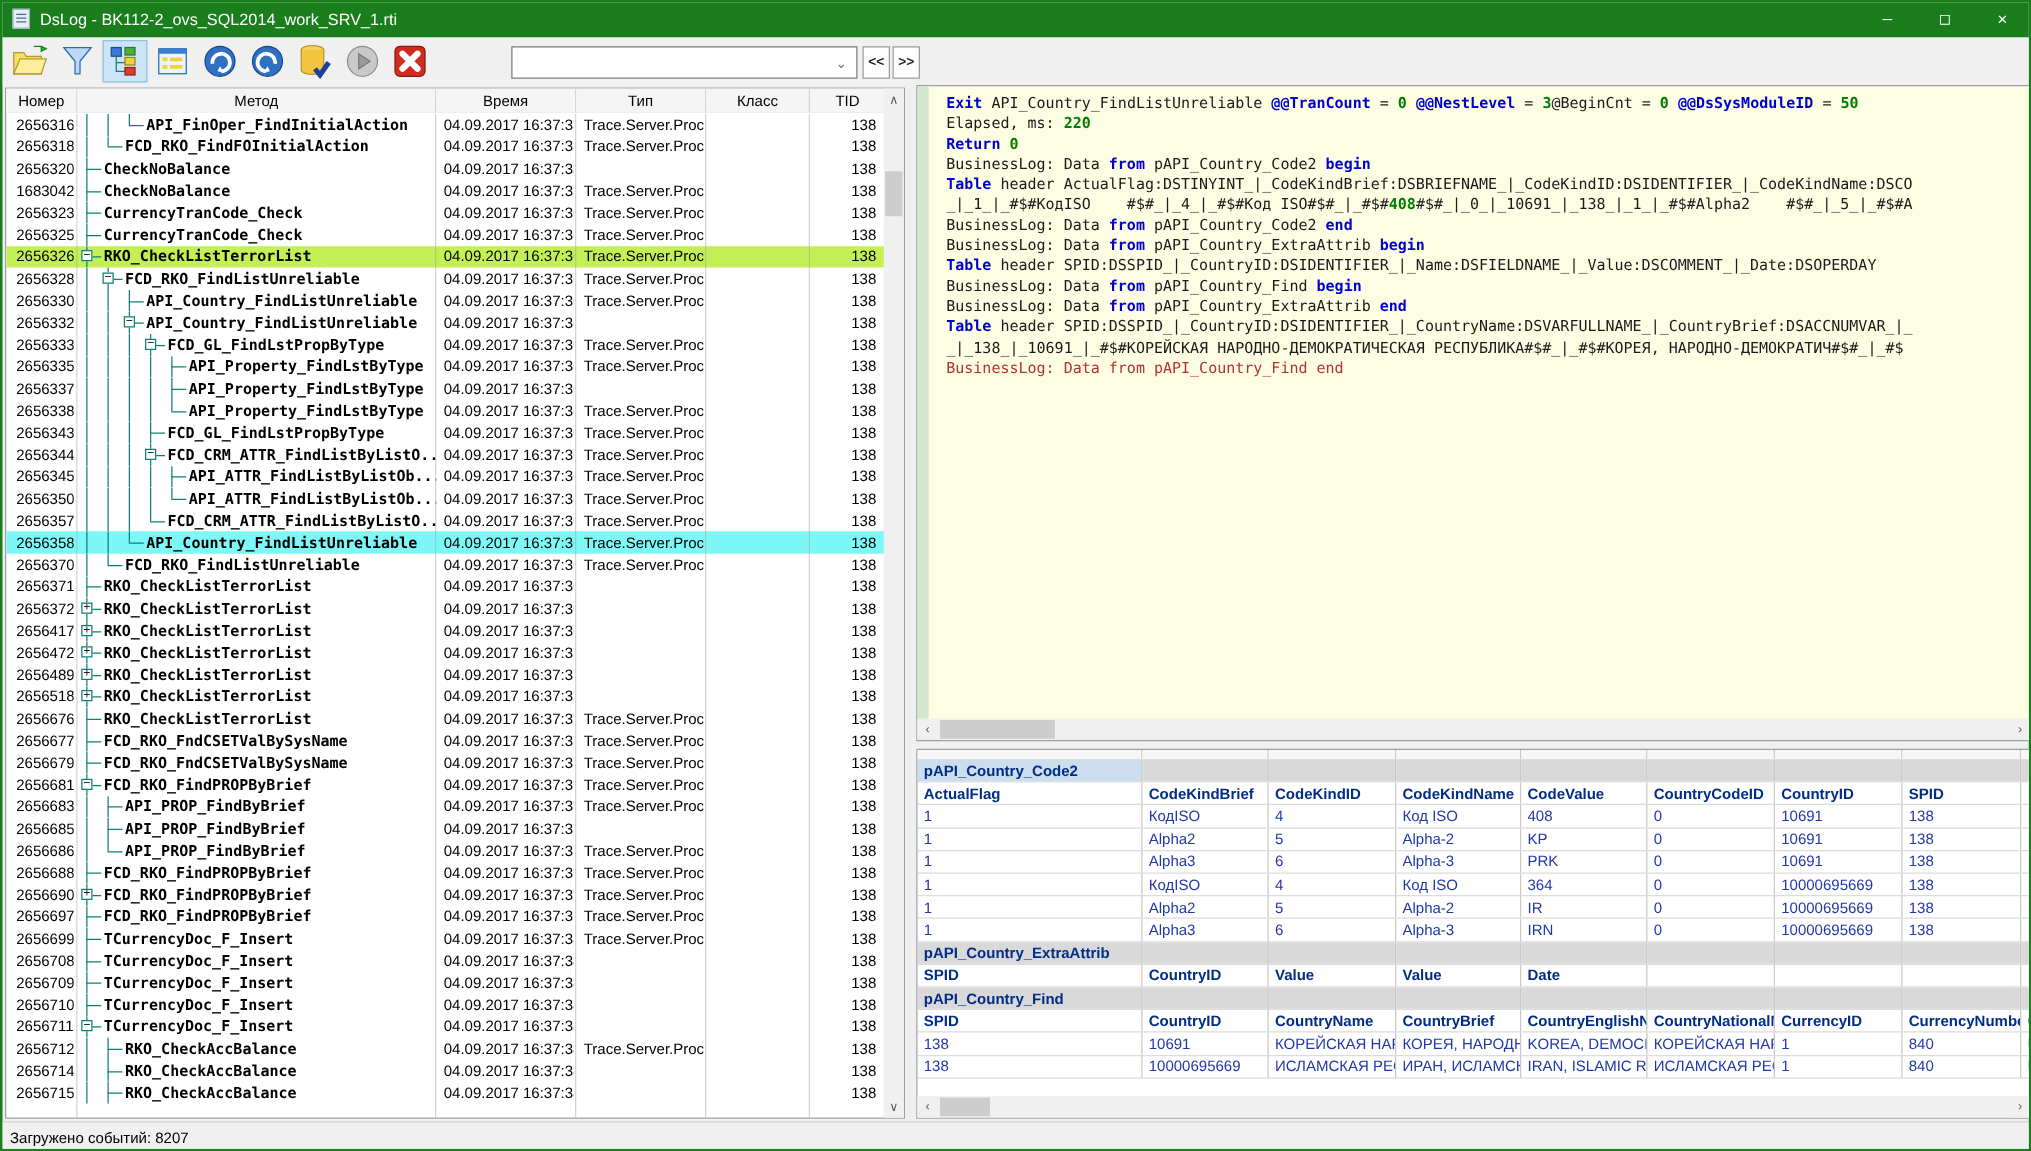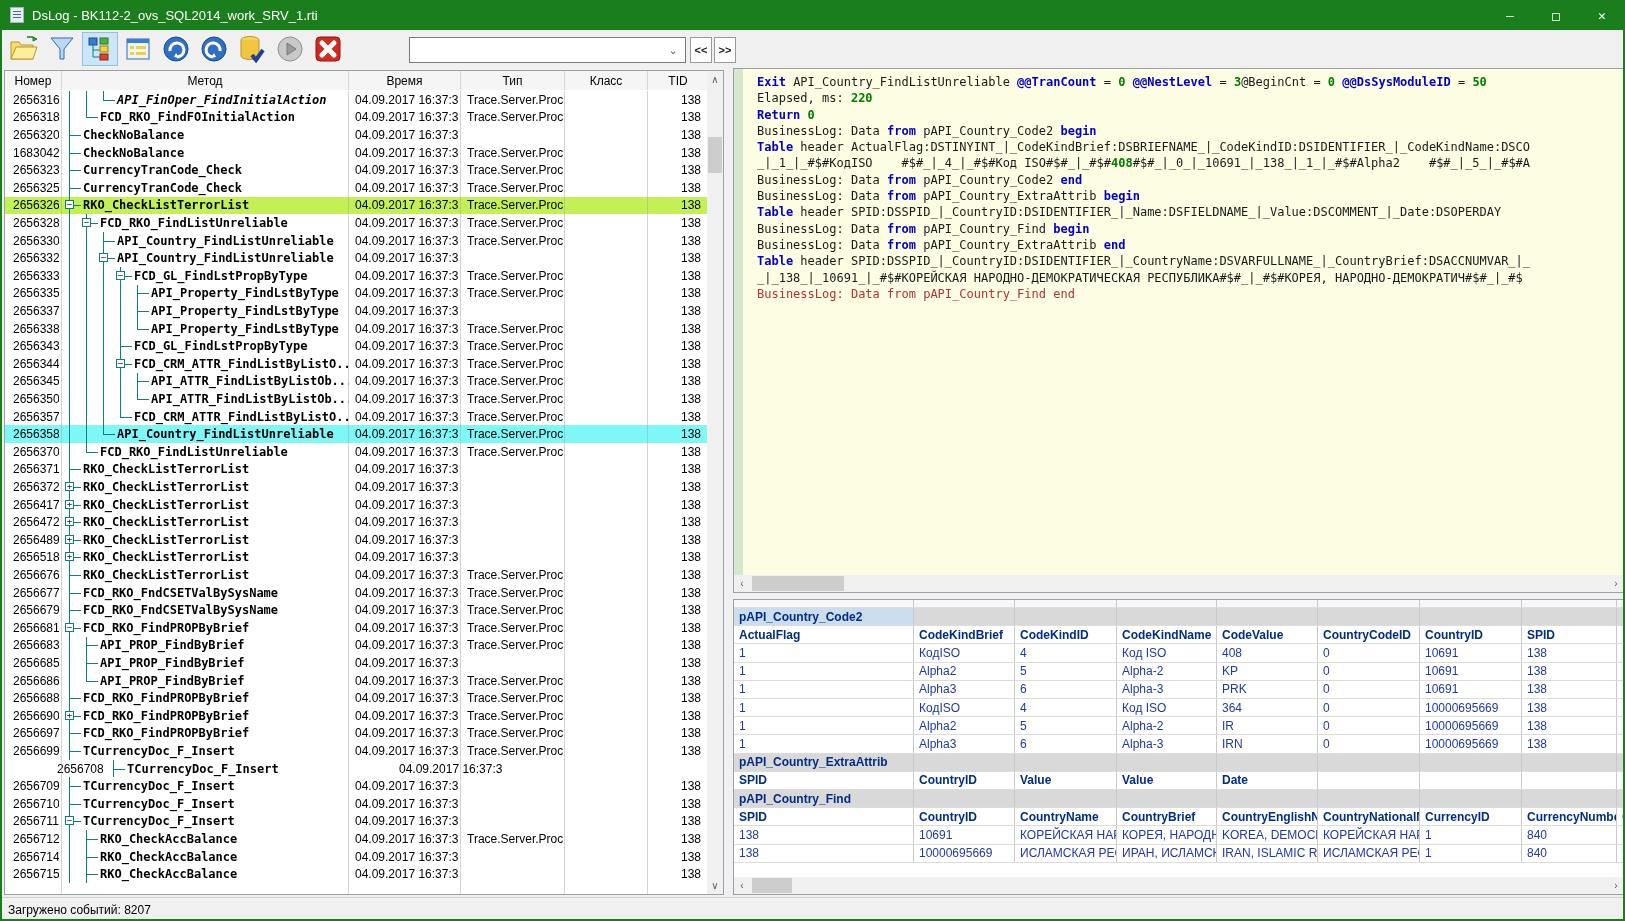--- a/index.html
+++ b/index.html
@@ -208,21 +208,21 @@
         <div class="hcell" style="left: 704px; width: 14px; border-right: none;"></div>
       </div>
     <div id="lrows">
         <div class="lrow" style="top: 0px; height: 17.6px;">
           <div class="cell" style="left: 8px; width: 46px;">2656316</div>
           <div class="mcell" style="left: 57px; width: 287px;">
             <div class="vline" style="left: 7px; top: 0px; bottom: 0px; background: rgb(15, 127, 122);"></div>
             <div class="vline" style="left: 24px; top: 0px; bottom: 0px; background: rgb(15, 127, 122);"></div>
             <div class="vline" style="left: 41px; top: 0px; height: 8.8px; background: rgb(15, 127, 122);"></div>
             <div class="htick" style="left: 41px; width: 12px; top: 8.8px; background: rgb(15, 127, 122);"></div>
-            <div class="mlabel" style="left: 55px; font-style: italic;">API_FinOper_FindInitialAction</div>
+            <div class="mlabel" style="left: 55px;">API_FinOper_FindInitialAction</div>
           </div>
           <div class="cell" style="left: 350px; width: 104px;">04.09.2017 16:37:33</div>
           <div class="cell" style="left: 462px; width: 96px;">Trace.Server.Proc</div>
           <div class="cell" style="left: 566px; width: 75px;"></div>
           <div class="cell" style="left: 643px; width: 53px; justify-content: flex-end;">138</div>
         </div>
         <div class="lrow" style="top: 17.6px; height: 17.6px;">
           <div class="cell" style="left: 8px; width: 46px;">2656318</div>
           <div class="mcell" style="left: 57px; width: 287px;">
             <div class="vline" style="left: 7px; top: 0px; bottom: 0px; background: rgb(15, 127, 122);"></div>
@@ -715,21 +715,21 @@
           <div class="mcell" style="left: 57px; width: 287px;">
             <div class="vline" style="left: 7px; top: 0px; height: 17.6px; background: rgb(15, 127, 122);"></div>
             <div class="htick" style="left: 7px; width: 12px; top: 8.8px; background: rgb(15, 127, 122);"></div>
             <div class="mlabel" style="left: 21px;">TCurrencyDoc_F_Insert</div>
           </div>
           <div class="cell" style="left: 350px; width: 104px;">04.09.2017 16:37:38</div>
           <div class="cell" style="left: 462px; width: 96px;">Trace.Server.Proc</div>
           <div class="cell" style="left: 566px; width: 75px;"></div>
           <div class="cell" style="left: 643px; width: 53px; justify-content: flex-end;">138</div>
         </div>
-        <div class="lrow" style="top: 668.8px; height: 17.6px; margin-left: 44px;">
+        <div class="lrow" style="top: 668.8px; height: 17.6px;">
           <div class="cell" style="left: 8px; width: 46px;">2656708</div>
           <div class="mcell" style="left: 57px; width: 287px;">
             <div class="vline" style="left: 7px; top: 0px; height: 17.6px; background: rgb(15, 127, 122);"></div>
             <div class="htick" style="left: 7px; width: 12px; top: 8.8px; background: rgb(15, 127, 122);"></div>
             <div class="mlabel" style="left: 21px;">TCurrencyDoc_F_Insert</div>
           </div>
           <div class="cell" style="left: 350px; width: 104px;">04.09.2017 16:37:38</div>
           <div class="cell" style="left: 462px; width: 96px;"></div>
           <div class="cell" style="left: 566px; width: 75px;"></div>
           <div class="cell" style="left: 643px; width: 53px; justify-content: flex-end;">138</div>

